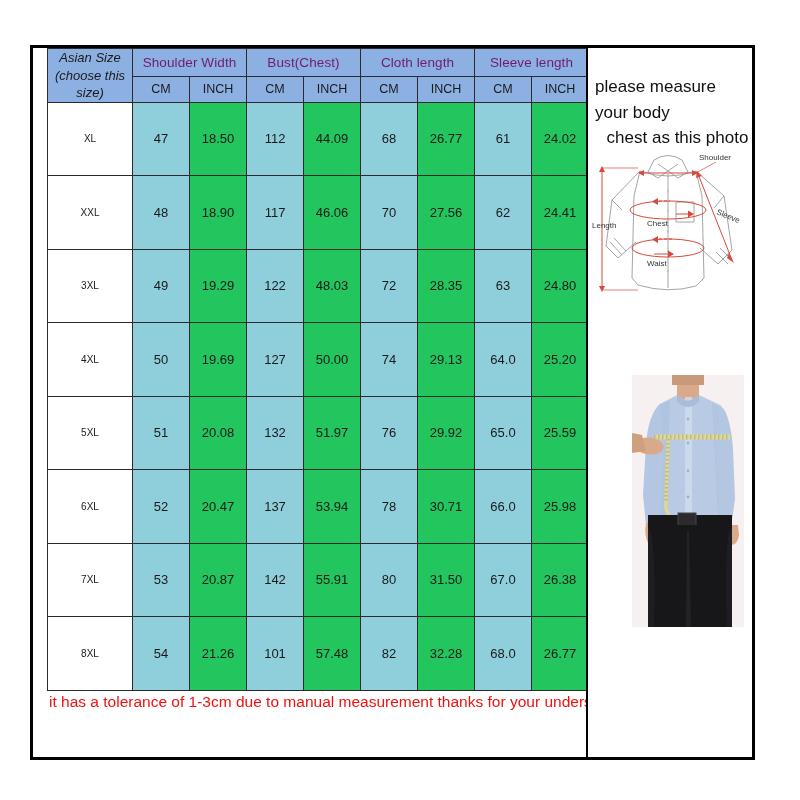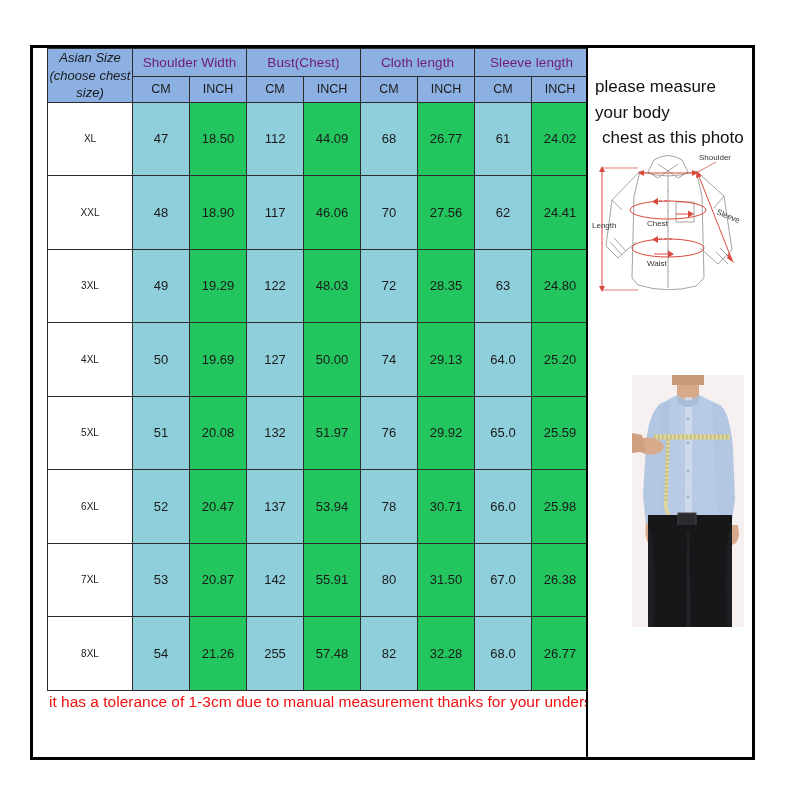--- a/index.html
+++ b/index.html
@@ -111,21 +111,21 @@
   }
   #measure-note {
     position: absolute;
     left: 7px;
     top: 26px;
     width: 158px;
     font-size: 17px;
     line-height: 1.5;
     color: #111111;
   }
-  #measure-note .l2 { padding-left: 7px; display: block; }
+  #measure-note .l2 { padding-left: 7px; display: block; text-align: center; }
 
   #shirt-diagram {
     position: absolute;
     left: 4px;
     top: 90px;
     width: 162px;
     height: 175px;
   }
   #shirt-diagram svg { display: block; }
 
@@ -155,21 +155,21 @@
           <col class="c-inch">
         <col class="c-cm">
           <col class="c-inch">
         <col class="c-cm">
           <col class="c-inch">
       </colgroup>
       <thead>
         <tr>
           <th class="hdr-size" rowspan="2">
             <span>Asian Size</span><br>
-            <span>(choose chest</span><br>
+            <span>(choose this</span><br>
             <span>size)</span>
           </th>
           <th class="hdr" colspan="2">Shoulder Width</th>
           <th class="hdr" colspan="2">Bust(Chest)</th>
           <th class="hdr" colspan="2">Cloth length</th>
           <th class="hdr" colspan="2">Sleeve length</th>
         </tr>
         <tr>
           <th class="hdr-unit">CM</th>
           <th class="hdr-unit">INCH</th>
@@ -256,21 +256,21 @@
             <td class="cell-inch">55.91</td>
             <td class="cell-cm">80</td>
             <td class="cell-inch">31.50</td>
             <td class="cell-cm">67.0</td>
             <td class="cell-inch">26.38</td>
           </tr>
           <tr>
             <td class="cell-size">8XL</td>
             <td class="cell-cm">54</td>
             <td class="cell-inch">21.26</td>
-            <td class="cell-cm">255</td>
+            <td class="cell-cm">101</td>
             <td class="cell-inch">57.48</td>
             <td class="cell-cm">82</td>
             <td class="cell-inch">32.28</td>
             <td class="cell-cm">68.0</td>
             <td class="cell-inch">26.77</td>
           </tr>
         </tbody>
     </table>
   </div>
 

